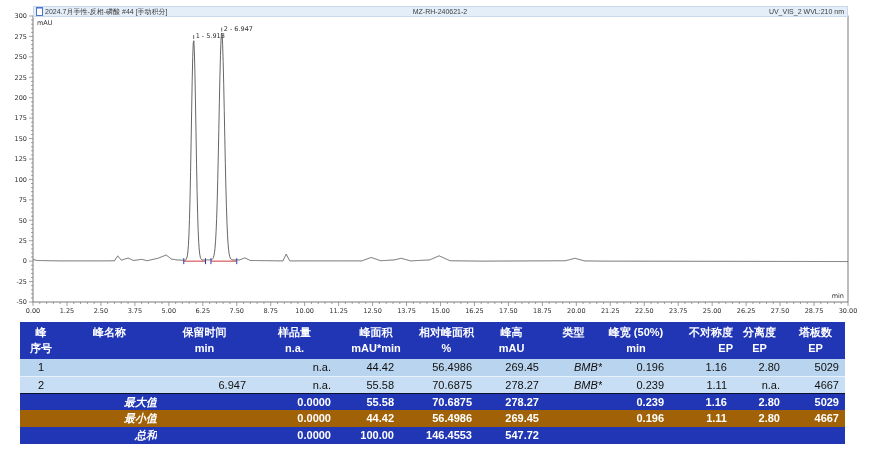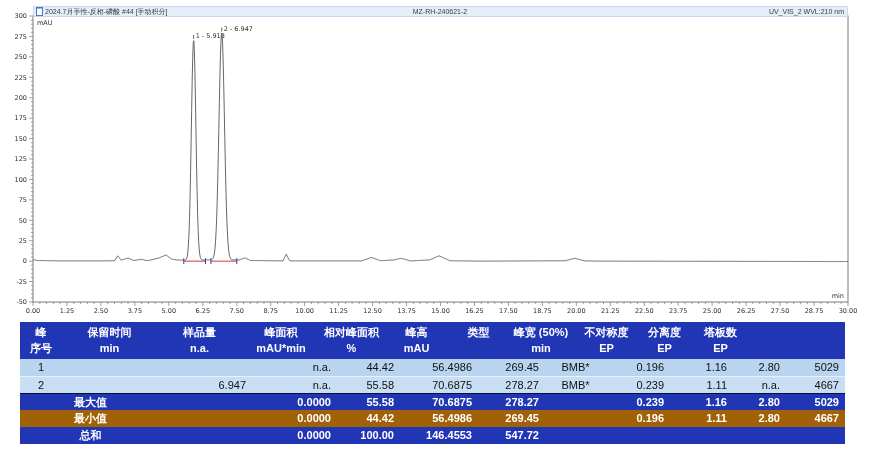--- a/index.html
+++ b/index.html
@@ -18,21 +18,21 @@
   #plot-svg{position:absolute;left:0;top:0;}
   
   #peak-table{position:absolute;left:20px;top:322px;width:825px;font-size:11px;}
   .tr{display:flex;width:825px;box-sizing:border-box;}
   .th-row{height:37px;font-weight:bold;color:#ffffff;}
   .td,.th{box-sizing:border-box;overflow:hidden;white-space:nowrap;}
   .th{display:flex;flex-direction:column;justify-content:flex-start;padding-top:2px;line-height:16px;text-align:center;}
   .data-row{height:17px;line-height:17px;color:#101010;}
   .summary-row{height:17px;line-height:17px;font-weight:bold;color:#ffffff;}
   .al-r{text-align:right;padding-right:6px;}
-  .al-l{text-align:center;padding-left:4px;}
+  .al-l{text-align:right;padding-left:4px;font-style:italic;}
   .al-c{text-align:center;}
   .sep-dark{border-top:1px solid #0c1030;}
 </style>
 </head>
 <body>
 
 <div id="stage">
 
   <div id="chart-panel">
     <svg id="plot-svg" width="879" height="318">
@@ -293,20 +293,24 @@
     </div>
   </div>
 
   <div id="peak-table">
       <div class="tr th-row" style="background: rgb(33, 54, 180);">
         <div class="th" style="width: 42px;">
           <div>峰</div>
           <div>序号</div>
         </div>
         <div class="th" style="width: 95px;">
+          <div>峰名称</div>
+          <div></div>
+        </div>
+        <div class="th" style="width: 95px;">
           <div>保留时间</div>
           <div>min</div>
         </div>
         <div class="th" style="width: 85px;">
           <div>样品量</div>
           <div>n.a.</div>
         </div>
         <div class="th" style="width: 78px;">
           <div>峰面积</div>
           <div>mAU*min</div>
@@ -320,21 +324,21 @@
           <div>mAU</div>
         </div>
         <div class="th" style="width: 57px;">
           <div>类型</div>
           <div></div>
         </div>
         <div class="th" style="width: 68px;">
           <div>峰宽 (50%)</div>
           <div>min</div>
         </div>
-        <div class="th" style="width: 63px;">
+        <div class="th" style="width: 63px; text-align: right;">
           <div>不对称度</div>
           <div>EP</div>
         </div>
         <div class="th" style="width: 53px;">
           <div>分离度</div>
           <div>EP</div>
         </div>
         <div class="th" style="width: 59px;">
           <div>塔板数</div>
           <div>EP</div>

